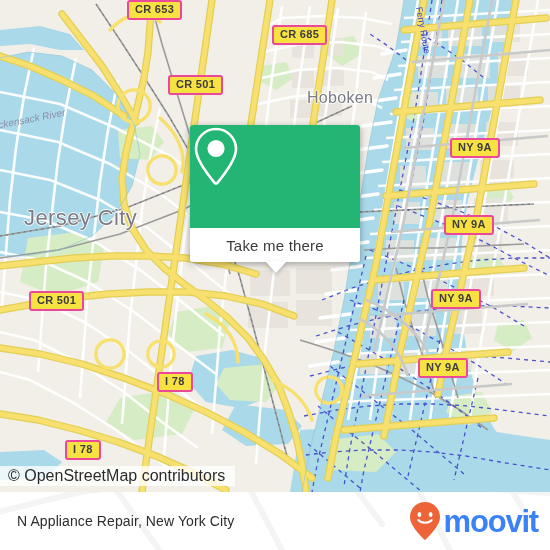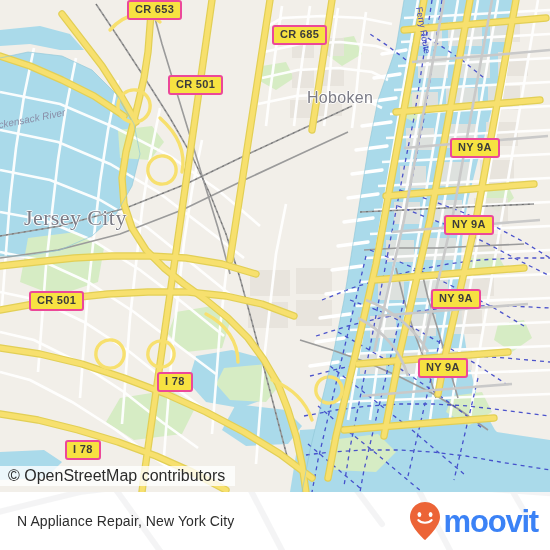--- a/index.html
+++ b/index.html
@@ -495,27 +495,41 @@
     <div class="shield" style="left:272px;top:25px;">CR 685</div>
     <div class="shield" style="left:168px;top:75px;">CR 501</div>
     <div class="shield" style="left:29px;top:291px;">CR 501</div>
     <div class="shield" style="left:157px;top:372px;">I 78</div>
     <div class="shield" style="left:65px;top:440px;">I 78</div>
     <div class="shield" style="left:450px;top:138px;">NY 9A</div>
     <div class="shield" style="left:444px;top:215px;">NY 9A</div>
     <div class="shield" style="left:431px;top:289px;">NY 9A</div>
     <div class="shield" style="left:418px;top:358px;">NY 9A</div>
 
-    <div class="place-label place-city" style="left:24px;top:205px;font-family:Liberation Serif, serif;">Jersey City</div>
+    <div class="place-label place-city" style="left:24px;top:205px;">Jersey City</div>
     <div class="place-label place-town" style="left:307px;top:89px;">Hoboken</div>
 
     <div class="water-label" style="left:-14px;top:122px;transform:rotate(-11deg);transform-origin:left center;">Hackensack River</div>
 
     <div class="ferry-label" style="left:424px;top:6px;transform:rotate(80deg);transform-origin:left top;">Ferry Route</div>
 
+    <div id="popup-card">
+      <div id="popup-head">
+        <svg width="52" height="62" viewBox="0 0 52 62">
+          <path d="M26 4 C15.0 4 6 12.9 6 24 C6 34.5 20.3 52.6 24.6 57.8
+                   C25.3 58.7 26.7 58.7 27.4 57.8 C31.7 52.6 46 34.5 46 24
+                   C46 12.9 37.0 4 26 4 Z" fill="none" stroke="#ffffff" stroke-width="2.6" stroke-linejoin="round"></path>
+          <circle cx="26" cy="23.5" r="8.6" fill="#ffffff"></circle>
+        </svg>
+      </div>
+      <div id="popup-action">
+        <span id="popup-action-label">Take me there</span>
+      </div>
+      <div id="popup-tail"></div>
+    </div>
 
     <div id="attribution">
       <span>© OpenStreetMap contributors</span>
     </div>
 
   </div>
 
   <div id="footer">
 
     <svg id="footer-watermark" viewBox="0 0 550 130">

